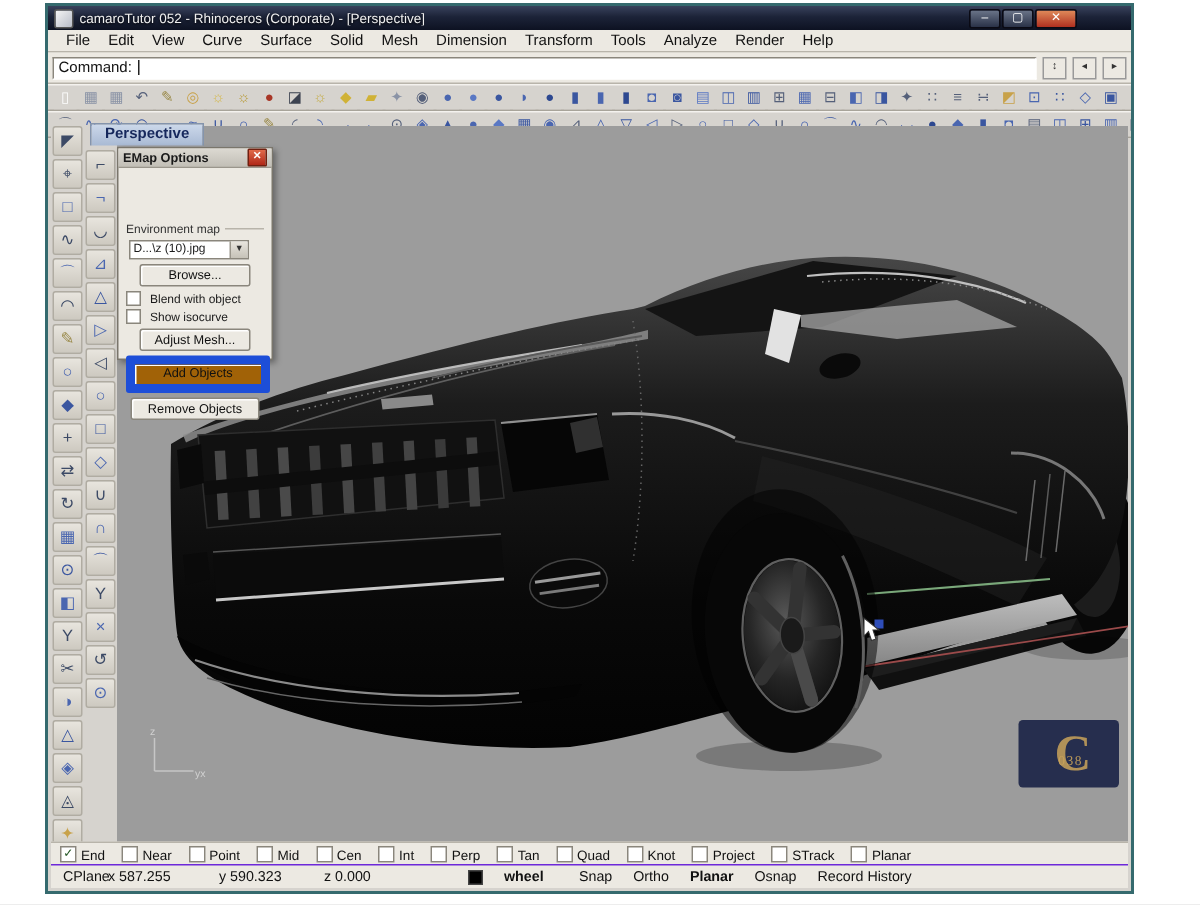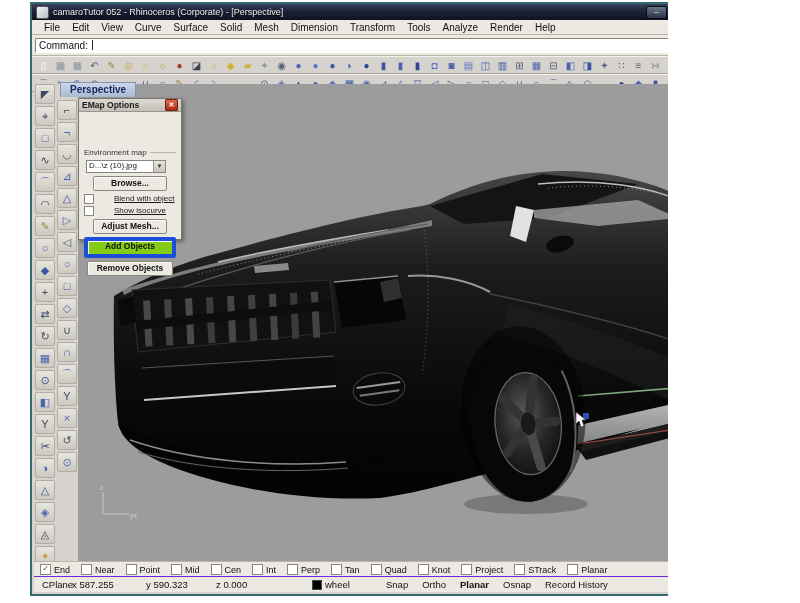--- a/index.html
+++ b/index.html
@@ -1,16 +1,16 @@
 <!DOCTYPE html>
 <html><head>
 <meta charset="utf-8">
 <style>
   html,body{margin:0;padding:0;background:#ffffff;font-family:"Liberation Sans",sans-serif;}
-  #stage{position:relative;width:668px;height:603px;background:#fff;overflow:hidden;}
+  #stage{position:relative;width:800px;height:603px;background:#fff;overflow:hidden;}
   #appwin{position:absolute;left:30px;top:2px;width:726px;height:594px;background:#d6d3ce;border:2px solid #356a6e;box-sizing:border-box;}
   
   #titlebar{position:relative;height:16px;background:linear-gradient(180deg,#39425c 0%,#1c2338 45%,#0d1222 100%);display:flex;align-items:center;padding:0 4px;color:#f0f0f0;font-size:9px;}
   #appicon{width:11px;height:11px;background:linear-gradient(135deg,#f5f5f5,#b8bcc8);border:1px solid #555;border-radius:2px;margin-right:4px;flex:0 0 auto;}
   #wintitle{white-space:nowrap;overflow:hidden;text-shadow:0 1px 2px #000;}
   #winbtns{position:absolute;right:36px;top:2px;display:flex;gap:1px;}
   .wbtn{width:19px;height:11px;border:1px solid #0a0a14;border-radius:2px;background:linear-gradient(180deg,#6a7488,#2a3248);color:#fff;font-size:8px;line-height:9px;text-align:center;}
   .wbtn.close{width:26px;background:linear-gradient(180deg,#e08a5a,#b03020);}
   
   #menubar{height:14px;background:#ece9e2;border-bottom:1px solid #b8b4aa;display:flex;align-items:center;padding:0 6px;font-size:10px;color:#111;}
@@ -34,34 +34,34 @@
   #vptab{position:absolute;left:28px;top:78px;z-index:5;padding:1px 9px 2px 9px;font-size:10px;font-weight:bold;color:#16285c;background:linear-gradient(180deg,#ccd8ea,#a9bad4);border:1px solid #8494ac;border-bottom:none;}
   
   #emap{position:absolute;left:46px;top:94px;z-index:6;width:102px;height:140px;background:#ece9e2;border:1px solid #7a766c;box-shadow:2px 2px 4px rgba(0,0,0,.35);font-size:8.5px;color:#1a1a1a;}
   #emaptitle{height:12px;background:linear-gradient(180deg,#dcd9d2,#c2bfb6);display:flex;align-items:center;padding:0 3px;font-weight:bold;font-size:8.5px;border-bottom:1px solid #9a968c;}
   #emapclose{margin-left:auto;width:11px;height:10px;background:linear-gradient(180deg,#e06a4a,#b02818);border:1px solid #702010;color:#fff;font-size:7px;line-height:9px;text-align:center;border-radius:1px;}
   #emapbody{padding:3px 5px;margin-top:33px;}
   #envlabel{display:flex;align-items:center;gap:3px;font-size:8px;color:#333;}
   #envlabel:after{content:"";flex:1;height:1px;background:#b8b4aa;}
   .combo{margin:3px 0 3px 2px;width:80px;height:13px;background:#fff;border:1px solid #8a867c;display:flex;align-items:flex-start;font-size:8px;padding-left:2px;box-sizing:border-box;}
   .combo .arrow{margin-left:auto;width:11px;height:11px;background:linear-gradient(180deg,#e8e5de,#c6c2b8);border-left:1px solid #9a968c;font-size:6px;line-height:11px;text-align:center;color:#333;}
-  .dbtn{display:block;margin:3px auto;width:72px;height:13px;background:#ece9e2;border:1px solid #8a867c;border-radius:2px;box-shadow:inset 1px 1px 0 #fff;font-size:8.5px;line-height:12px;text-align:center;color:#111;font-weight:bold;}
+  .dbtn{display:block;margin:3px auto;width:72px;height:13px;background:#ece9e2;border:1px solid #8a867c;border-radius:2px;box-shadow:inset 1px 1px 0 #fff;font-size:8.5px;line-height:12px;text-align:center;color:#111;}
   .dbtn.wide{width:84px;}
-  .dbtn.focus{border:4px solid #1d4ed8;line-height:10px;background:#84cc16;}
-  .ckrow{display:flex;align-items:flex-start;gap:20px;margin:2px 0;font-size:8px;text-decoration:underline;}
+  .dbtn.focus{border:6px solid #1d4ed8;line-height:10px;background:#a16207;}
+  .ckrow{display:flex;align-items:flex-end;gap:6px;margin:2px 0;font-size:8px;}
   .ck{width:8px;height:8px;background:#fff;border:1px solid #8a867c;flex:0 0 auto;}
   
   #osnapbar{position:absolute;left:2px;right:2px;bottom:17px;height:15px;background:#ece9e2;border-top:1px solid #b8b4aa;display:flex;align-items:center;padding:0 6px;font-size:9px;color:#111;overflow:hidden;}
   .os{display:flex;align-items:center;gap:3px;margin-right:11px;white-space:nowrap;}
   .cb{width:9px;height:9px;background:#fff;border:1px solid #8a867c;font-size:8px;line-height:8px;text-align:center;color:#225522;flex:0 0 auto;}
   #statusbar{position:absolute;left:2px;right:2px;bottom:2px;height:15px;background:#ece9e2;border-top:1px solid #6d28d9;font-size:9.5px;color:#111;}
   .st{position:absolute;top:2px;white-space:nowrap;}
   .tg{margin-right:14px;}
   .tg.active{font-weight:bold;}
-  #layerchip{display:flex;align-items:center;gap:3px;}
+  #layerchip{display:flex;align-items:center;gap:14px;font-weight:bold;}
   #layerswatch{width:8px;height:8px;background:#000;border:1px solid #444;}
   
   #axisind{position:absolute;left:17px;bottom:38px;width:46px;height:40px;z-index:2;}
   #watermark{position:absolute;right:6px;bottom:37px;width:67px;height:45px;z-index:2;background:#262e4e;border-radius:3px;display:flex;align-items:center;justify-content:center;color:#c9a35a;font-family:"Liberation Serif",serif;}
   #wmring{font-size:34px;font-weight:bold;line-height:40px;opacity:.85;}
   #wmtext{font-size:9px;margin-left:-22px;margin-top:8px;letter-spacing:1px;opacity:.9;}
   svg{display:block;}
 </style>
 </head>
 <body>

